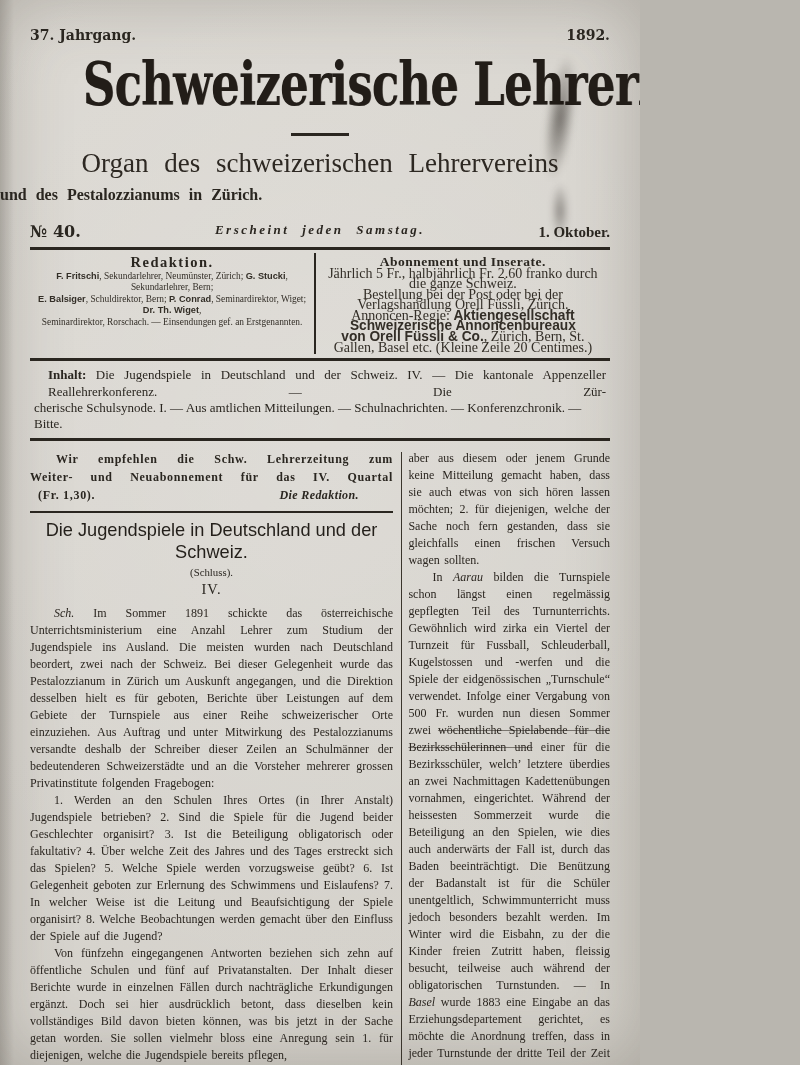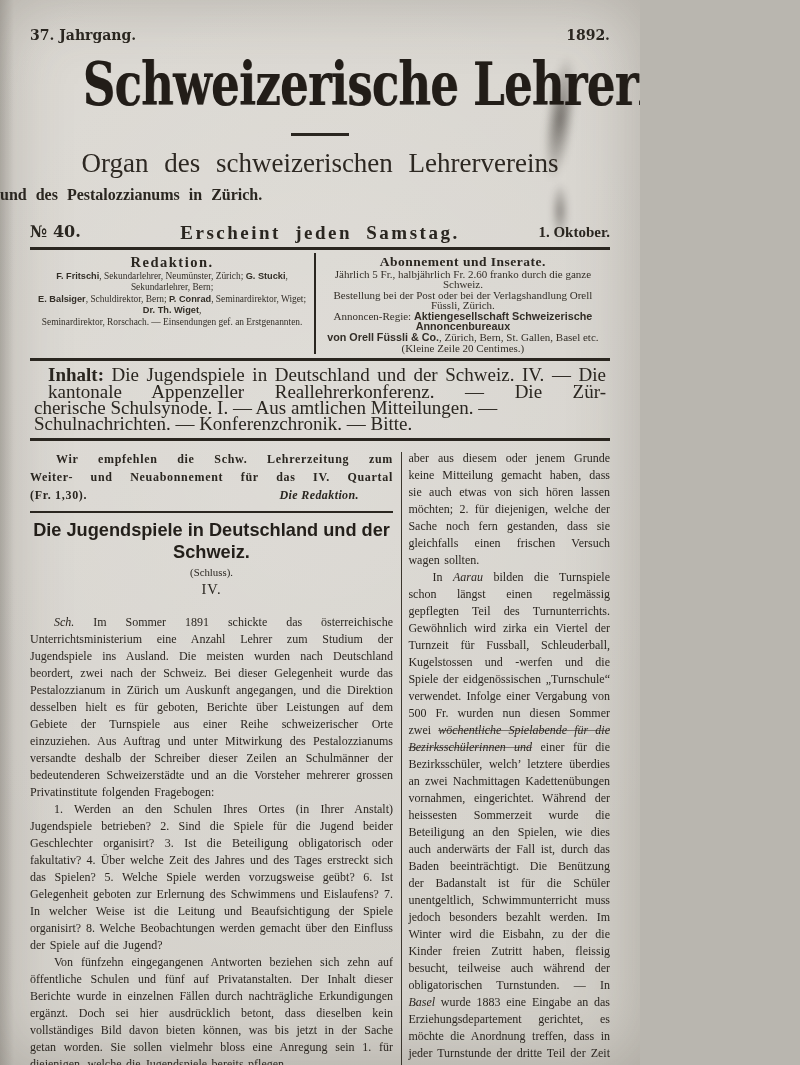--- a/index.html
+++ b/index.html
@@ -25,65 +25,65 @@
     transform:scale(0.82,1.1); transform-origin:center top;
     text-shadow:0.6px 0.6px 0 rgba(34,29,24,0.55);
   }
   .title-rule { width:58px; height:3px; background:#2a2620; margin:14px auto 12px; }
   .subtitle1 { text-align:center; font-size:27px; word-spacing:9px; color:#2d2822; }
   .subtitle2 { text-align:left; font-size:16px; font-weight:bold; word-spacing:5px; margin-top:7px; }
 
   .issue-line { position:relative; margin:18px 30px 0; display:flex; align-items:baseline;
                 font-weight:bold; height:20px; }
   .issue-no { font-family:"DejaVu Serif", serif; font-size:16px; z-index:1; }
-  .frequency { position:absolute; left:0; right:0; text-align:center; font-size:19px;
-               letter-spacing:2.5px; word-spacing:7px; }
+  .frequency { position:absolute; left:0; right:0; text-align:center; font-size:13px;
+               letter-spacing:2.5px; word-spacing:7px;font-style:italic; }
   .issue-date { margin-left:auto; font-size:15px; z-index:1; }
 
   .rule-thick { margin:5px 30px 0; height:2.5px; background:#2a2620; }
   .rule-double { margin:0 30px; height:2.5px; border-top:2.5px solid #2a2620; border-bottom:1.2px solid #2a2620; }
 
   .info-box { margin:0 30px; display:flex; padding:3px 0 4px; }
   .info-col { padding:1px 4px; }
   .info-col.l { width:49%; }
   .info-col.r { flex:1; }
   .info-divider { width:1.6px; background:#2a2620; }
   .info-title { text-align:center; font-weight:bold; font-size:14.5px; letter-spacing:1.5px; line-height:17px; }
   .info-title.sm { font-size:13.5px; letter-spacing:0.5px; line-height:15px; }
   .info-line { text-align:center; font-size:9.4px; line-height:11.6px; color:#332e27; }
-  .info-line.sm { font-size:11px; line-height:10.6px; }
+  .info-line.sm { font-size:14px; line-height:10.6px; }
   .info-box .seg-b { font-family:"Liberation Sans", sans-serif; font-weight:bold; font-size:0.98em; }
 
-  .inhalt { margin:6px 34px 5px; font-size:19px; line-height:16.4px; }
+  .inhalt { margin:6px 34px 5px; font-size:13px; line-height:16.4px; }
   .inhalt .seg-b { font-weight:bold; }
   .inhalt-line.first { text-align:justify; text-align-last:justify; padding-left:14px; }
 
   .columns { margin:9px 30px 0; display:flex; align-items:stretch; }
   .col-left { width:363px; }
   .col-divider { width:1.4px; background:#3a352c; margin:2px 6px 0 8px; min-height:648px; }
   .col-right { flex:1; }
 
   .notice { font-weight:bold; font-size:12px; line-height:18.2px; letter-spacing:0.7px; }
   .notice-line { text-align:justify; text-align-last:justify; word-spacing:2px; }
   .notice-line.first { padding-left:26px; }
-  .notice-last { display:flex; align-items:center; }
+  .notice-last { display:flex; align-items:center;margin-left:8px; }
   .notice-sig { margin-left:auto; margin-right:34px; font-style:italic; letter-spacing:0.4px; }
 
   .col-rule { height:1.7px; background:#2a2620; margin:7px 0 6px; }
 
-  .article-heading { font-family:"Liberation Sans", sans-serif; font-weight:bold; font-size:18.2px;
+  .article-heading { font-family:"Liberation Sans", sans-serif; font-weight:normal; font-size:18.2px;
                      line-height:22px; text-align:center; color:#231f1a; margin:2px 0 3px; }
   .schluss { text-align:center; font-size:10.8px; margin-bottom:3px; }
-  .roman { text-align:center; font-size:14.5px; letter-spacing:1px; margin-bottom:16px; }
+  .roman { text-align:center; font-size:14.5px; letter-spacing:1px; margin-bottom:7px; }
 
   .body-p { font-size:12px; line-height:17px; text-align:justify; word-spacing:1.5px; color:#2b2620; }
   .body-p.indent { text-indent:24px; }
   .seg-i { font-style:italic; }
   .seg-u { text-decoration:underline; text-decoration-color:rgba(43,38,32,0.8); text-underline-offset:2px; }
-  .seg-s { text-decoration:line-through; text-decoration-color:rgba(43,38,32,0.55);font-style:italic; }
+  .seg-s { text-decoration:line-through; text-decoration-color:rgba(43,38,32,0.55); }
 
   .smudge { position:absolute; pointer-events:none; }
   .smudge-a { left:546px; top:56px; width:28px; height:124px;
     background:radial-gradient(ellipse at center, rgba(24,19,14,0.55), rgba(24,19,14,0) 72%);
     filter:blur(3px); transform:rotate(7deg); }
   .smudge-b { left:551px; top:182px; width:18px; height:58px;
     background:radial-gradient(ellipse at center, rgba(24,19,14,0.4), rgba(24,19,14,0) 70%);
     filter:blur(3px); }
   .smudge-c { left:784px; top:500px; width:12px; height:260px;
     background:linear-gradient(to right, rgba(0,0,0,0), rgba(40,34,26,0.22)); filter:blur(2px); }

